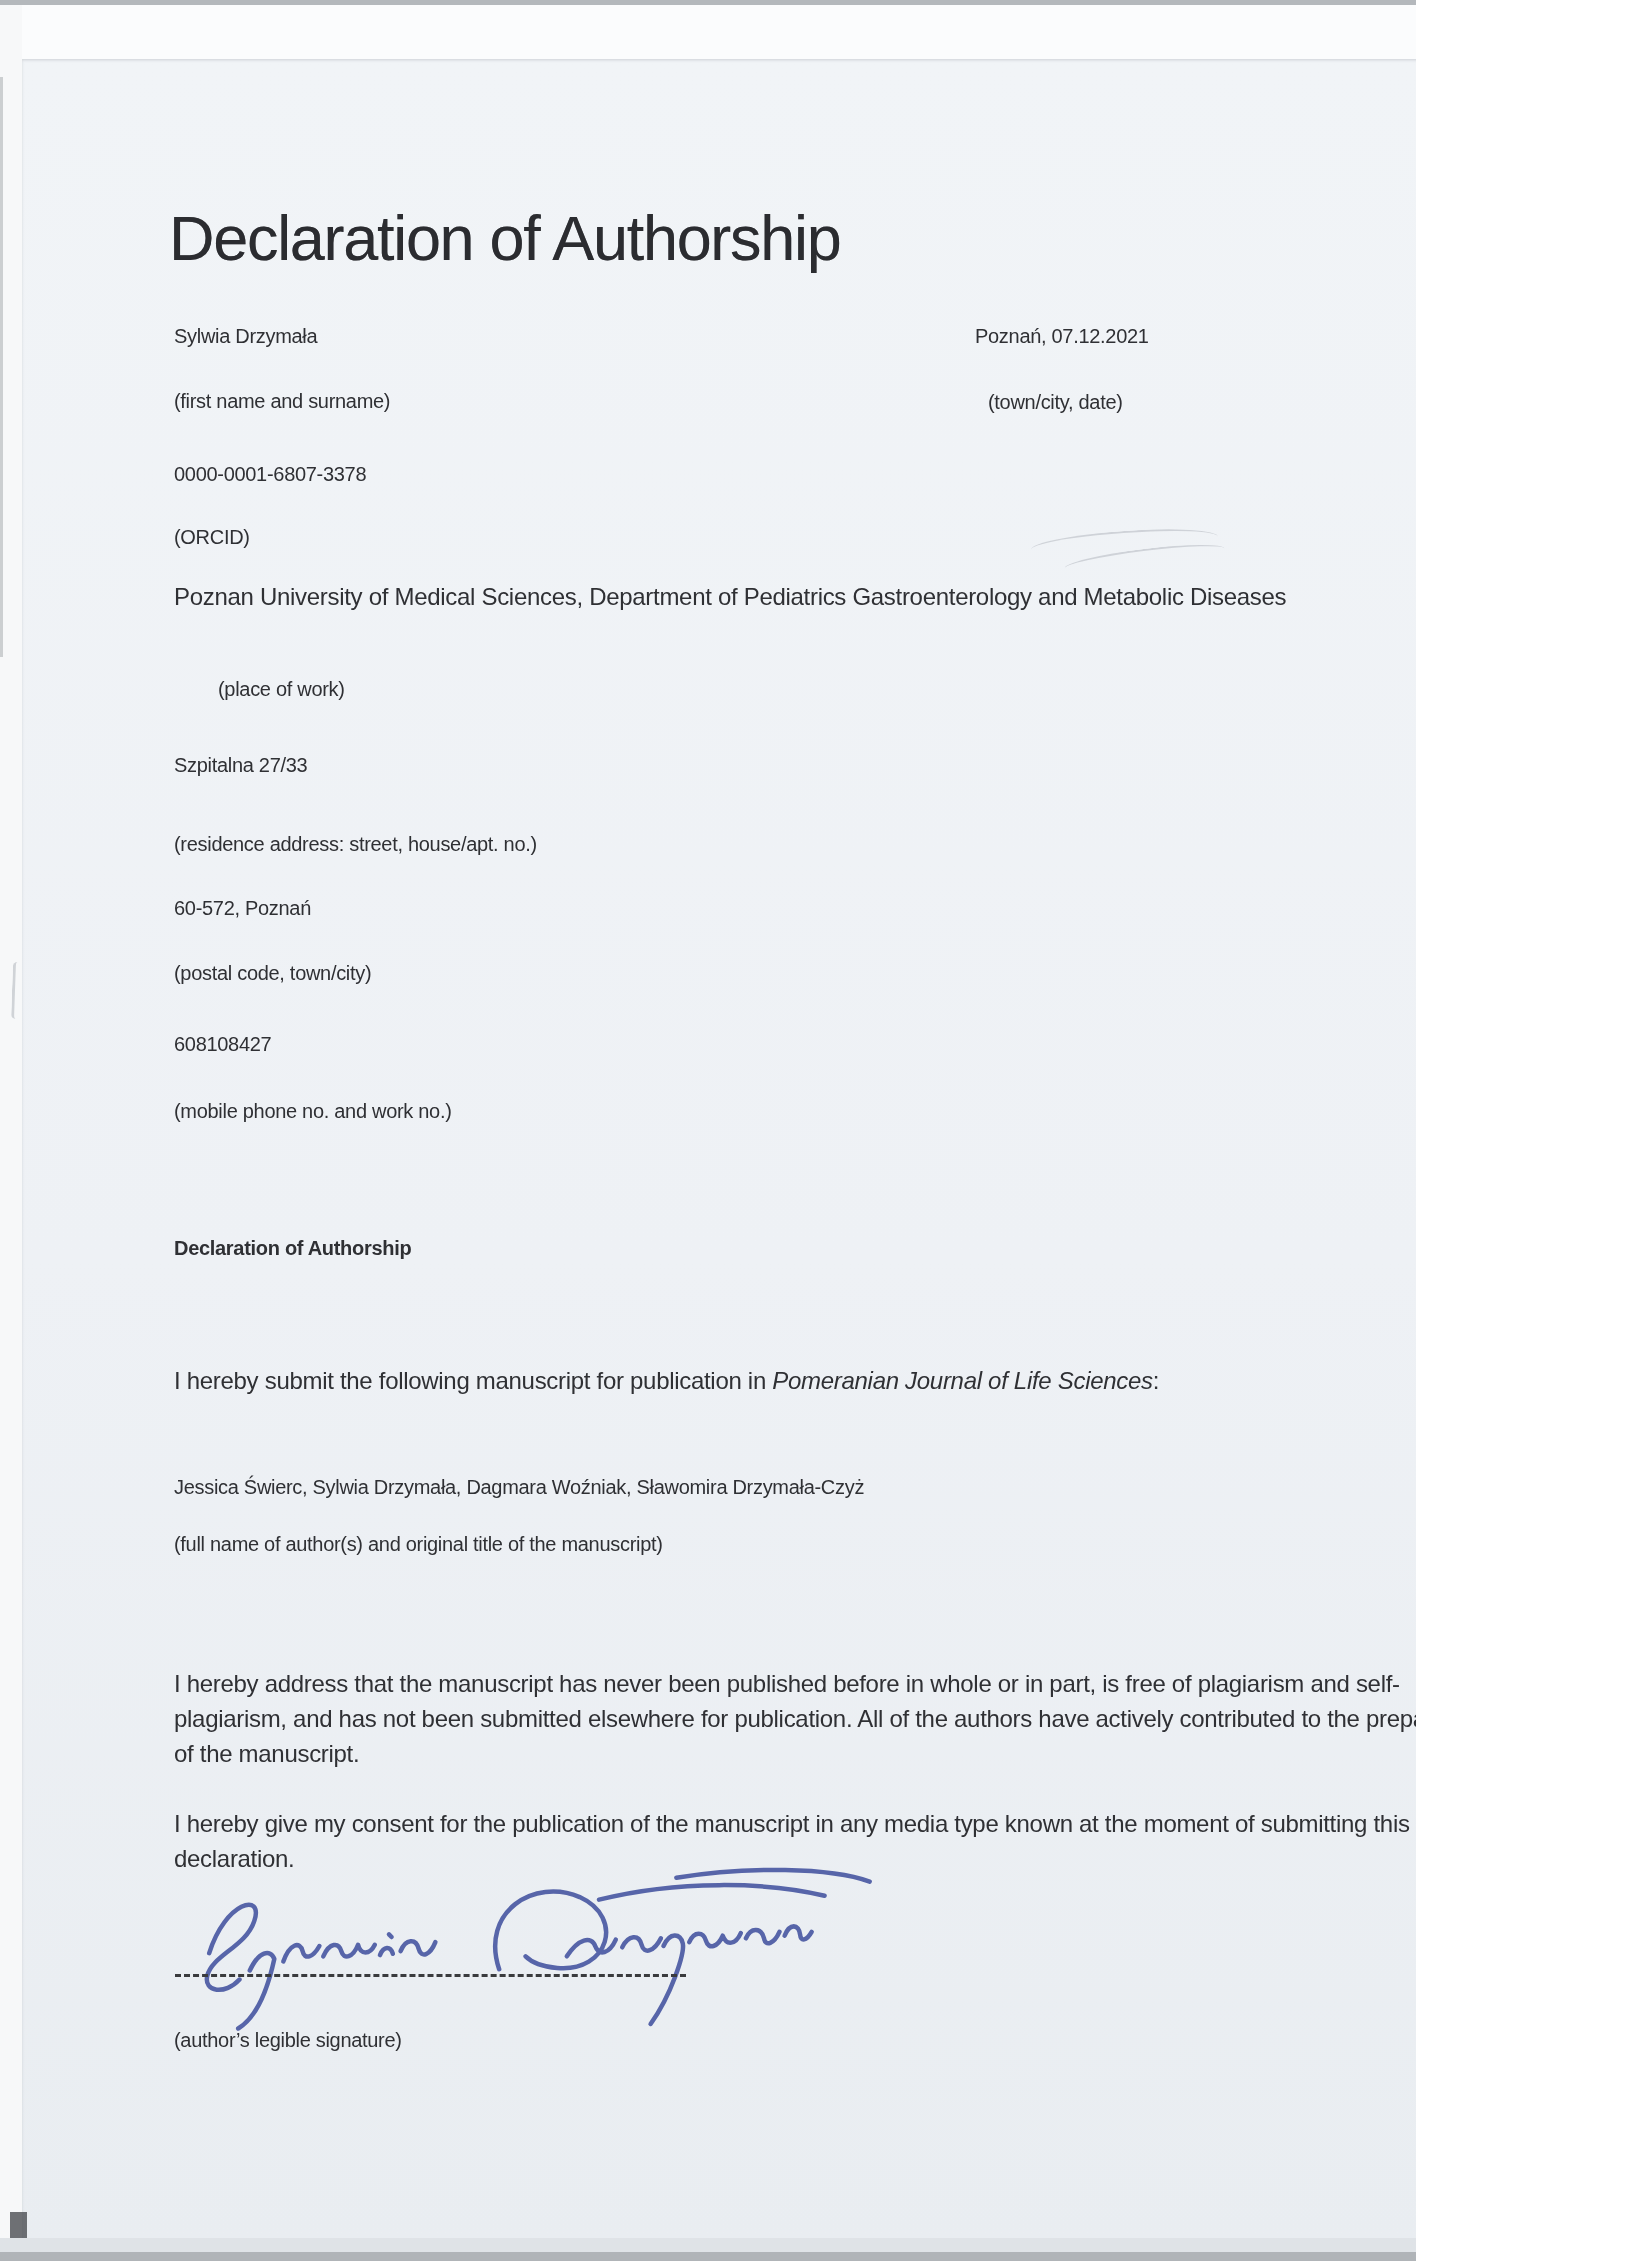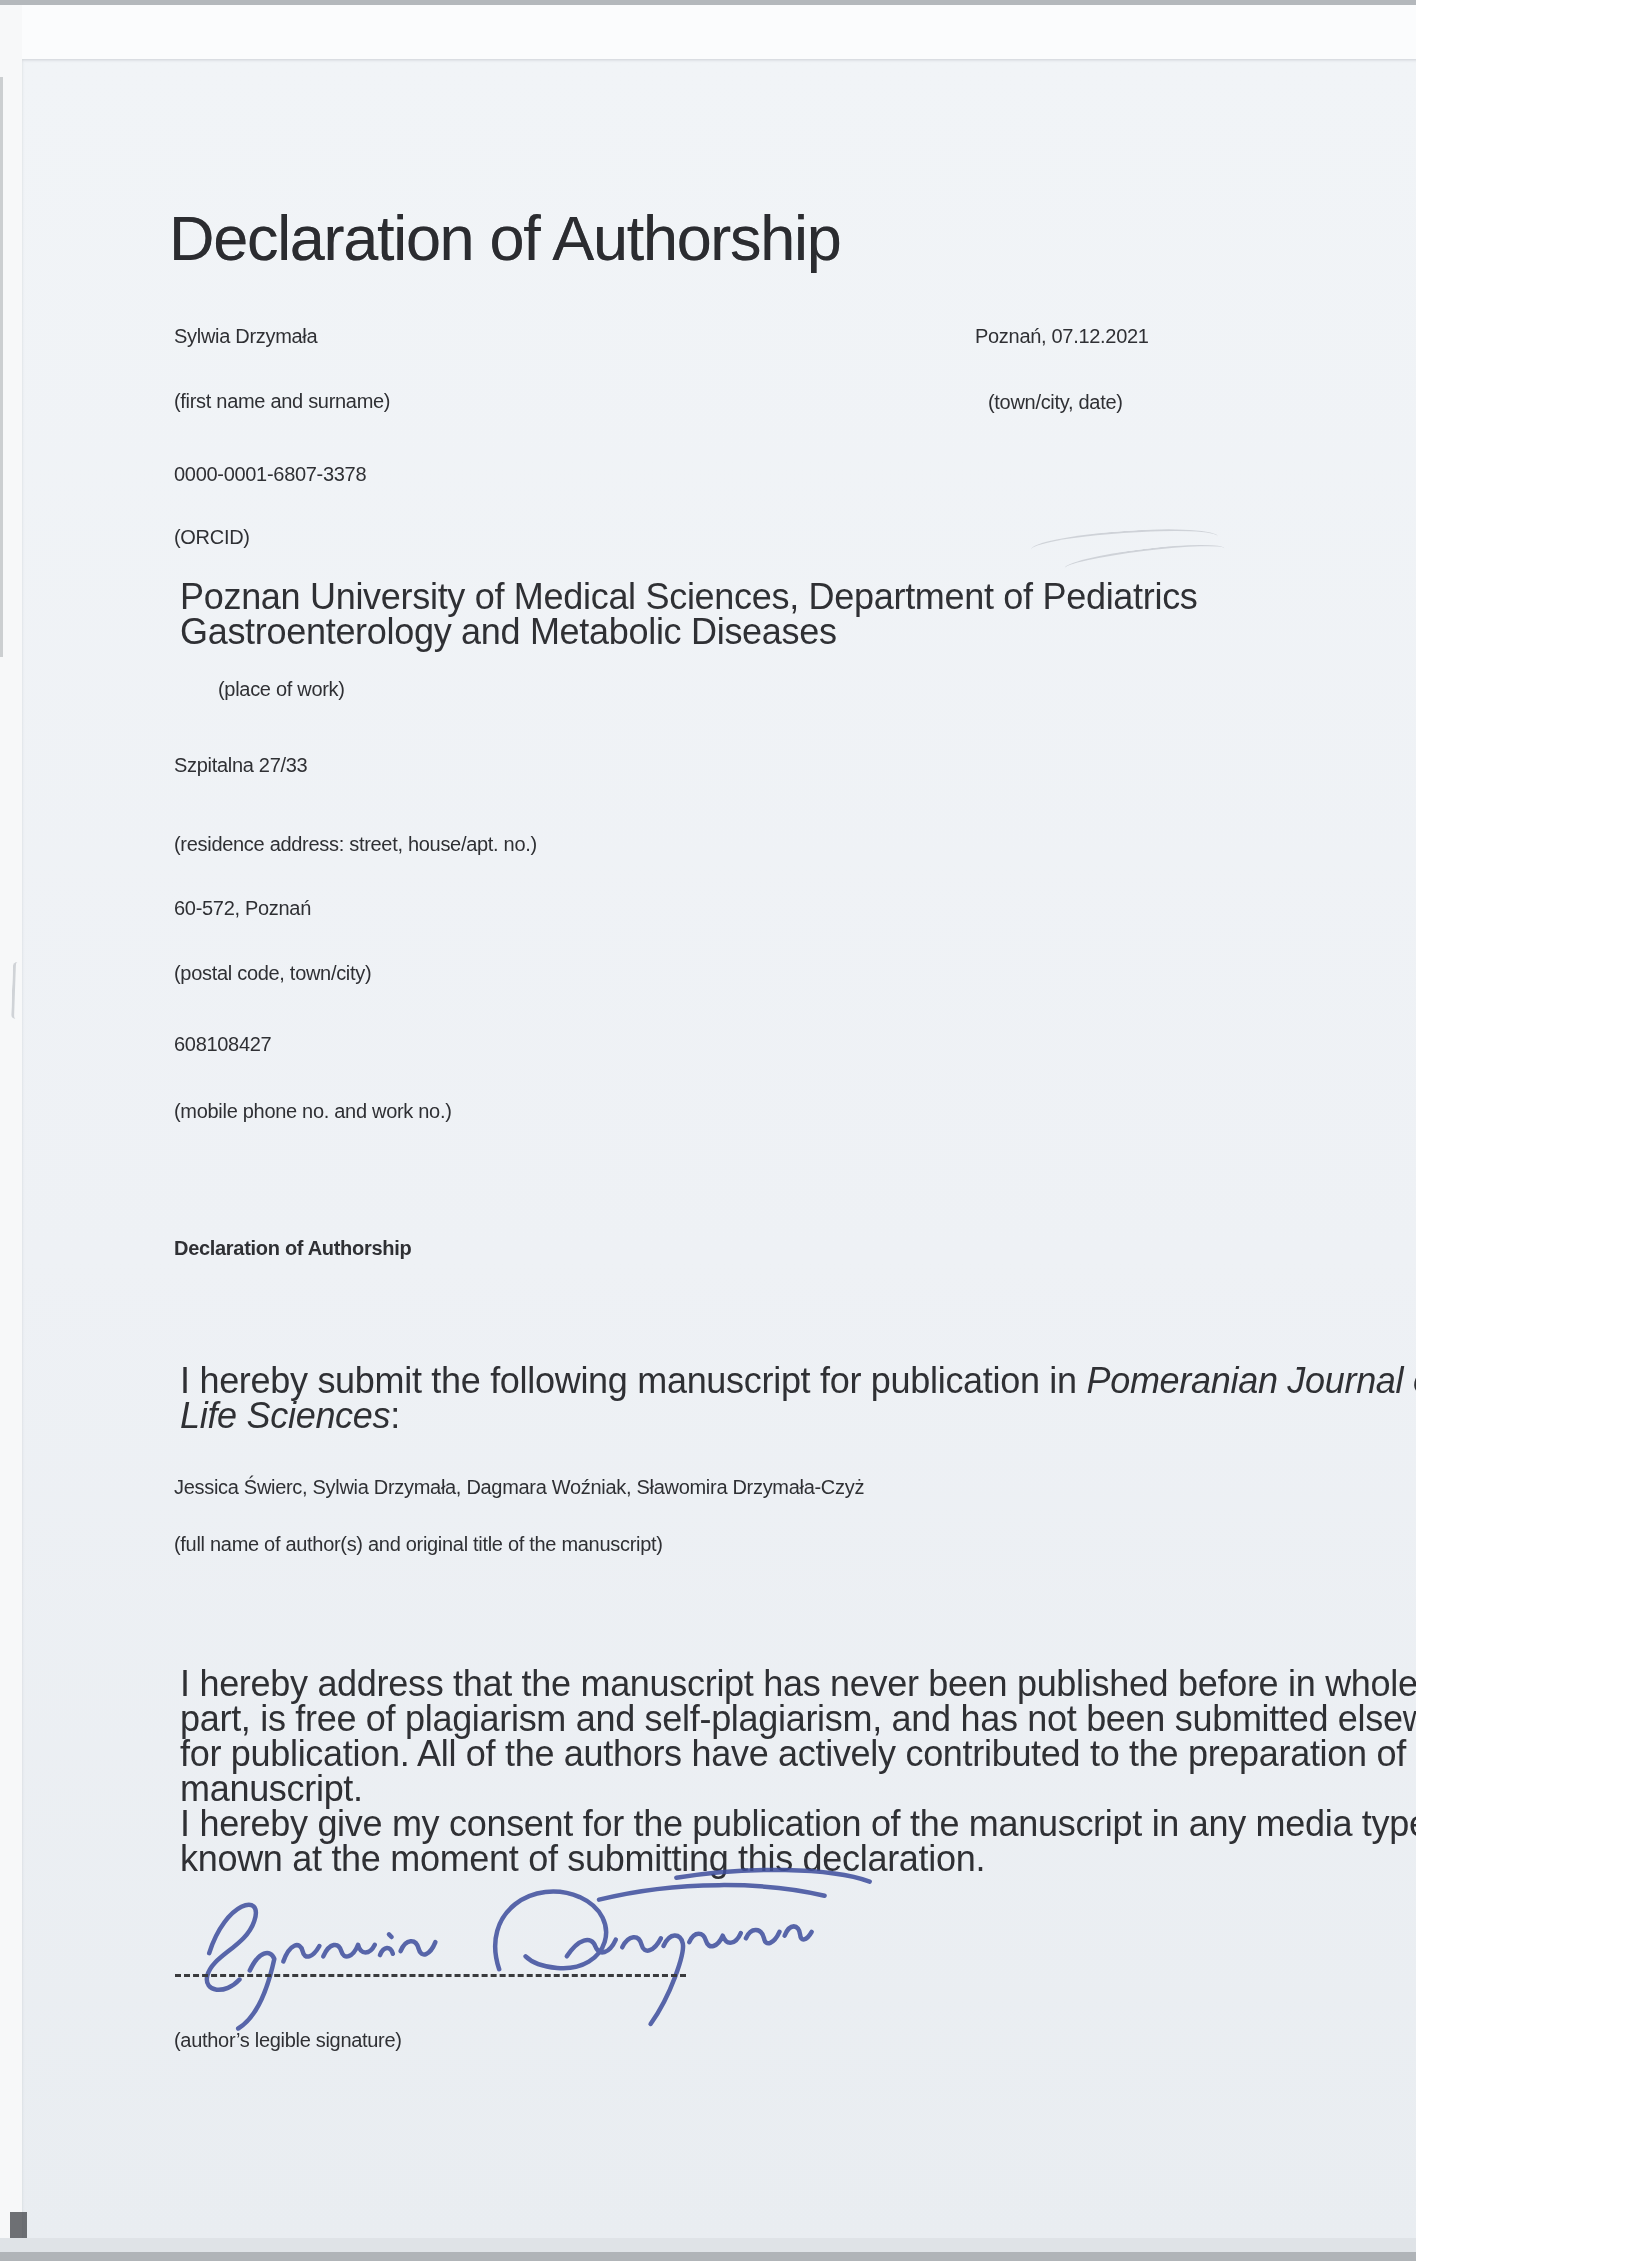--- a/index.html
+++ b/index.html
@@ -13,21 +13,21 @@
          box-shadow:inset 0 1.3px 2.6px rgba(150,155,160,.35);}
   .scan-bottom-strip{position:absolute;left:0;bottom:0;width:1644px;height:9px;background:#b0b4b8;}
   .scan-bottom-fade{position:absolute;left:0;bottom:9px;width:1644px;height:14px;background:#dfe3e7;}
   .scan-notch{position:absolute;left:10.3px;top:2212px;width:17px;height:26px;background:#4b4e52;opacity:.8;}
   .smudge{position:absolute;border-top:2.6px solid #c7cbd1;border-radius:50%;opacity:.8;}
   .left-mark{position:absolute;left:11.6px;top:962px;width:6.4px;height:57px;
              border-left:3.2px solid #c3c7cc;border-radius:5.2px;opacity:.75;transform:rotate(2deg);}
   .title{position:absolute;left:169px;top:202px;font-size:63px;letter-spacing:-1.3px;color:#2b2c30;
          text-shadow:0 0 0.6px rgba(40,40,45,.55);white-space:nowrap;}
   .line{position:absolute;left:174px;font-size:20px;line-height:35px;letter-spacing:-0.3px;white-space:nowrap;}
-  .para{position:absolute;left:180px;width:1328px;font-size:36px;line-height:35px;
+  .para{position:absolute;left:174px;width:1328px;font-size:24px;line-height:35px;
         letter-spacing:-0.3px;margin:0;}
   .bold{font-weight:bold;}
   .it{font-style:italic;}
   .sig-svg{position:absolute;left:148px;top:1866px;}
   .sig-line{position:absolute;left:175px;top:1974px;width:511px;height:0;border-top:3.2px dashed #3a3b3d;}
 </style>
 </head>
 <body>
 
 <div class="page">

